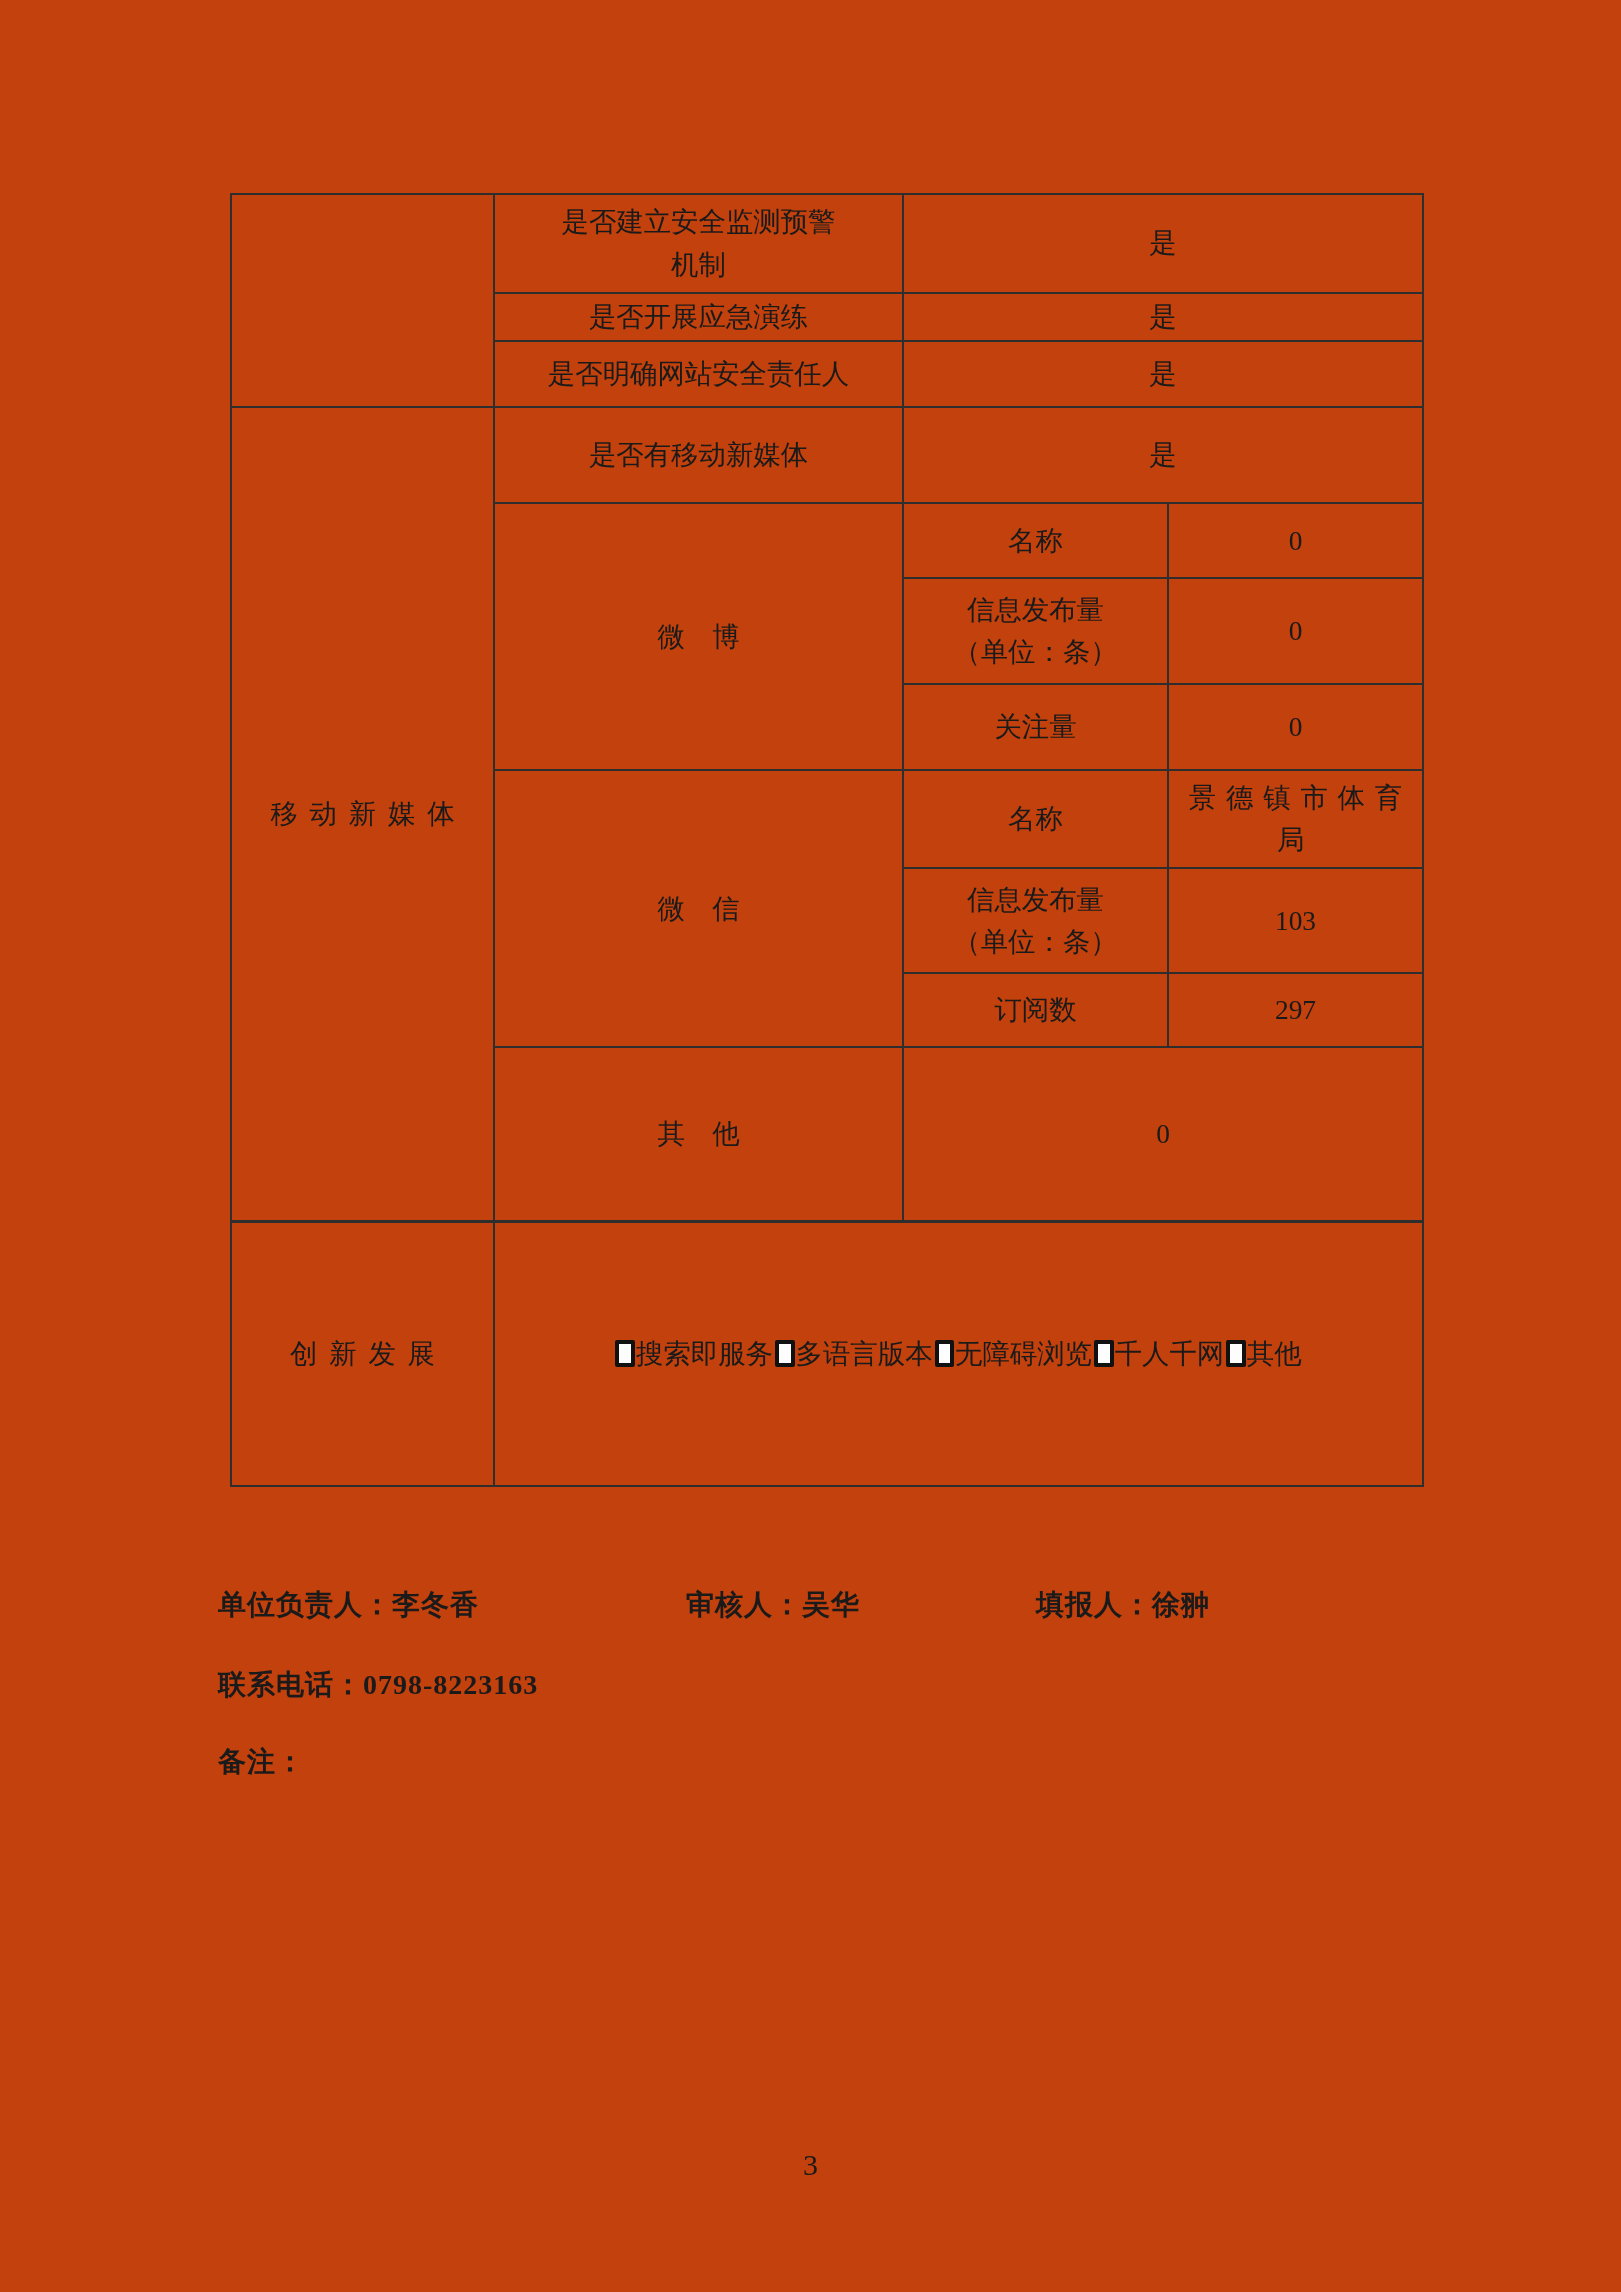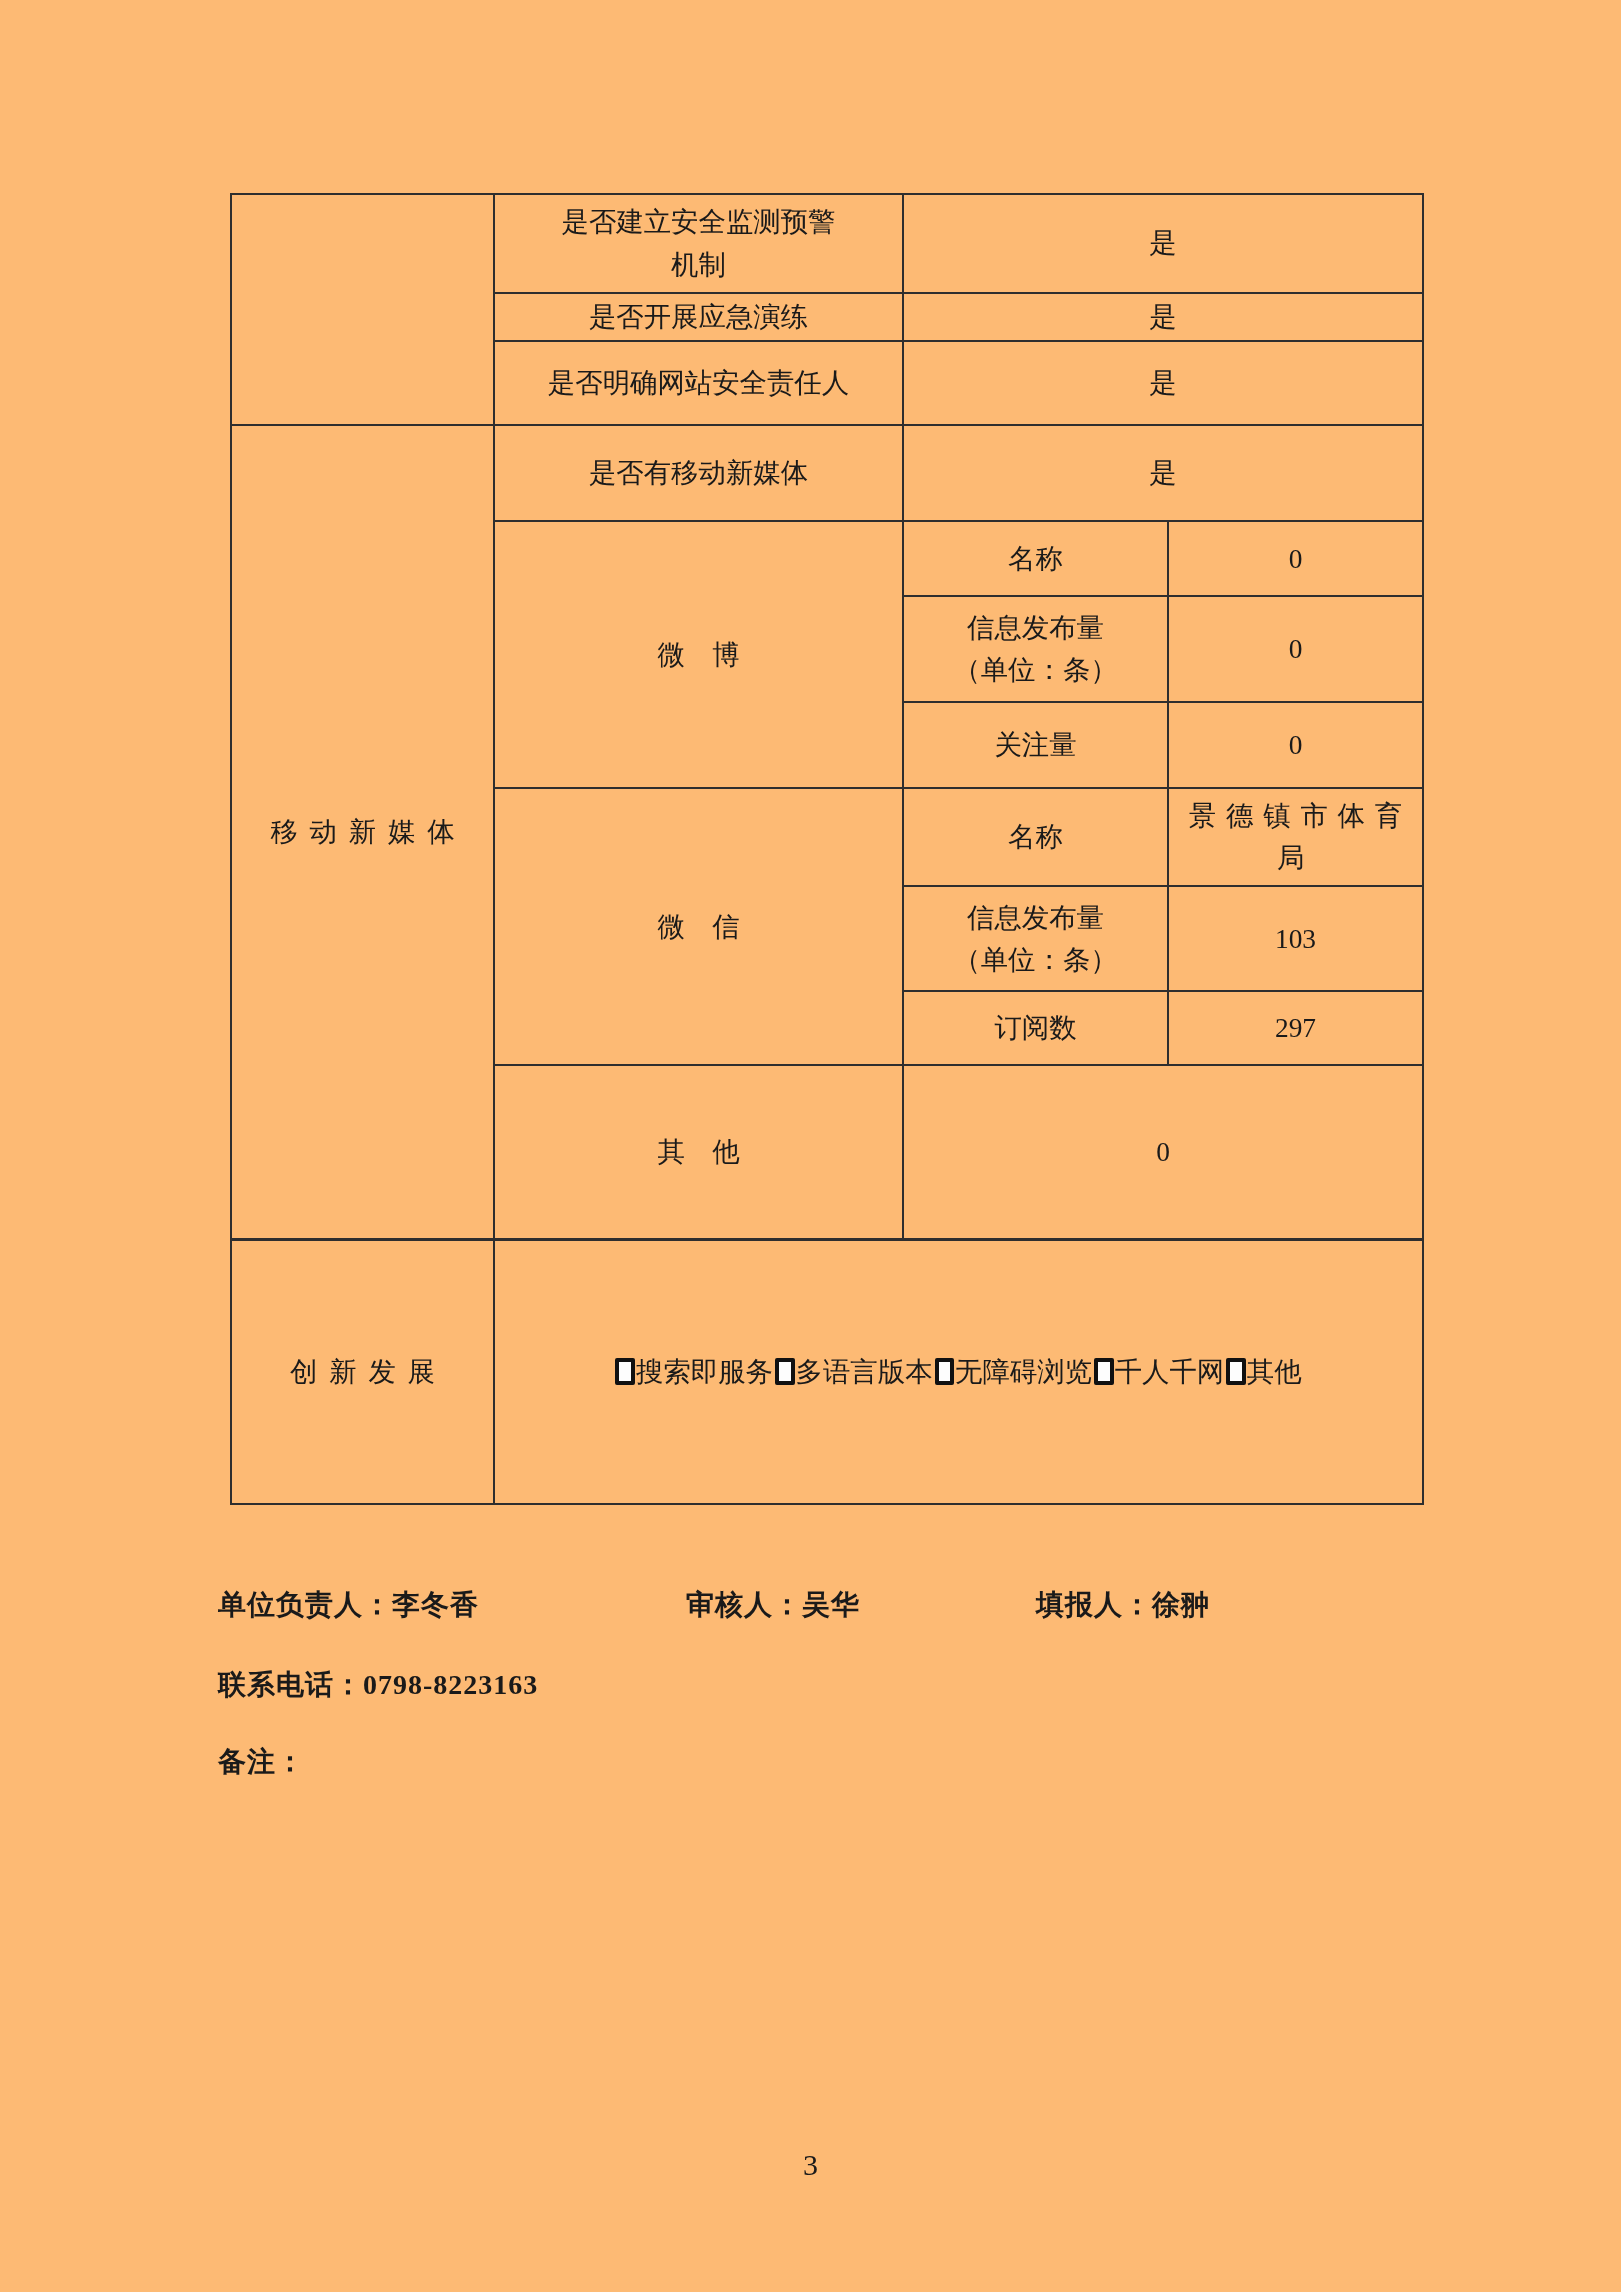--- a/index.html
+++ b/index.html
@@ -1,21 +1,21 @@
 <!DOCTYPE html>
 <html><head>
 <meta charset="utf-8">
 <style>
   * { box-sizing: border-box; }
   html, body { margin: 0; padding: 0; background: #ffffff; }
   .page {
     position: relative;
     width: 1621px;
     height: 2293px;
-    background: #fdba74;
+    background: #c2410c;
     font-family: "Liberation Serif", "DejaVu Serif", serif;
     color: #1a1a1a;
     overflow: hidden;
   }
   table.report {
     position: absolute;
     left: 230px;
     top: 193px;
     width: 1191px;
     border-collapse: collapse;
@@ -87,21 +87,21 @@
         <tr style="height:99px">
       <td rowspan="3"></td>
       <td class="pre">是否建立安全监测预警
 机制</td>
       <td colspan="2">是</td>
     </tr>
     <tr style="height:46px">
       <td>是否开展应急演练</td>
       <td colspan="2">是</td>
     </tr>
-    <tr style="height:84px">
+    <tr style="height:66px">
       <td>是否明确网站安全责任人</td>
       <td colspan="2">是</td>
     </tr>
 
     <tr style="height:96px">
       <td rowspan="8" class="section-label">移动新媒体</td>
       <td>是否有移动新媒体</td>
       <td colspan="2">是</td>
     </tr>
 

